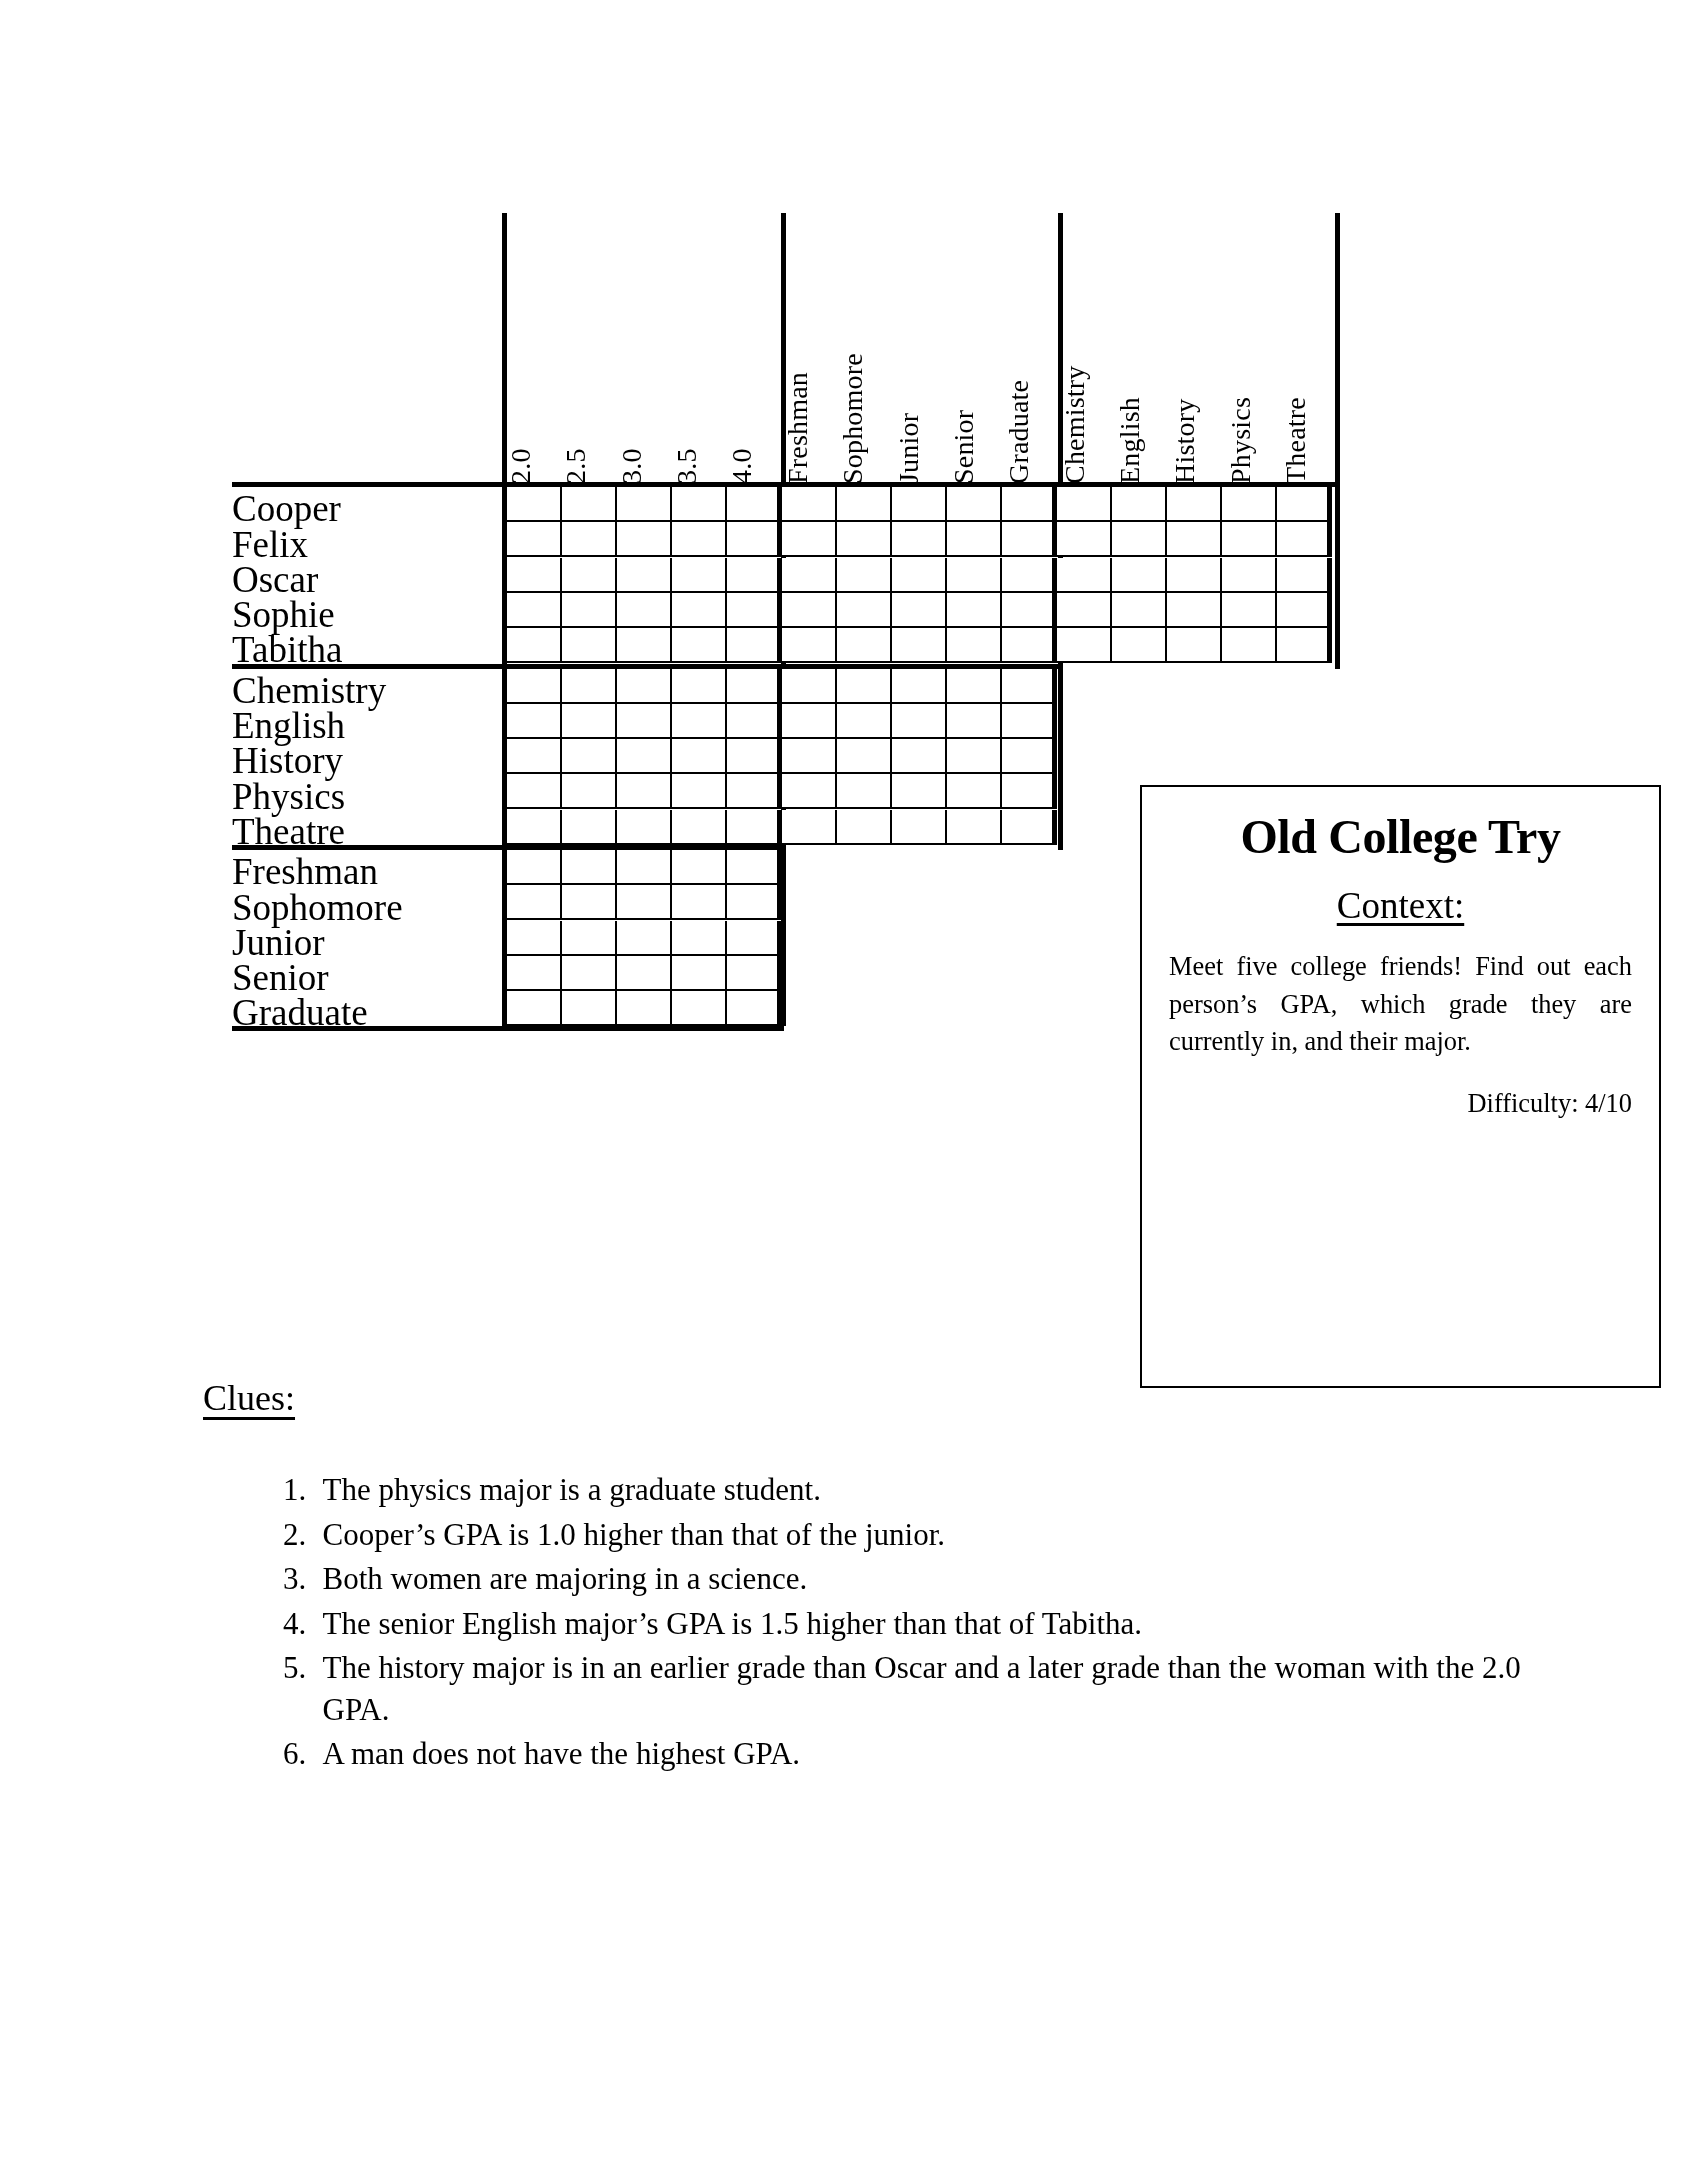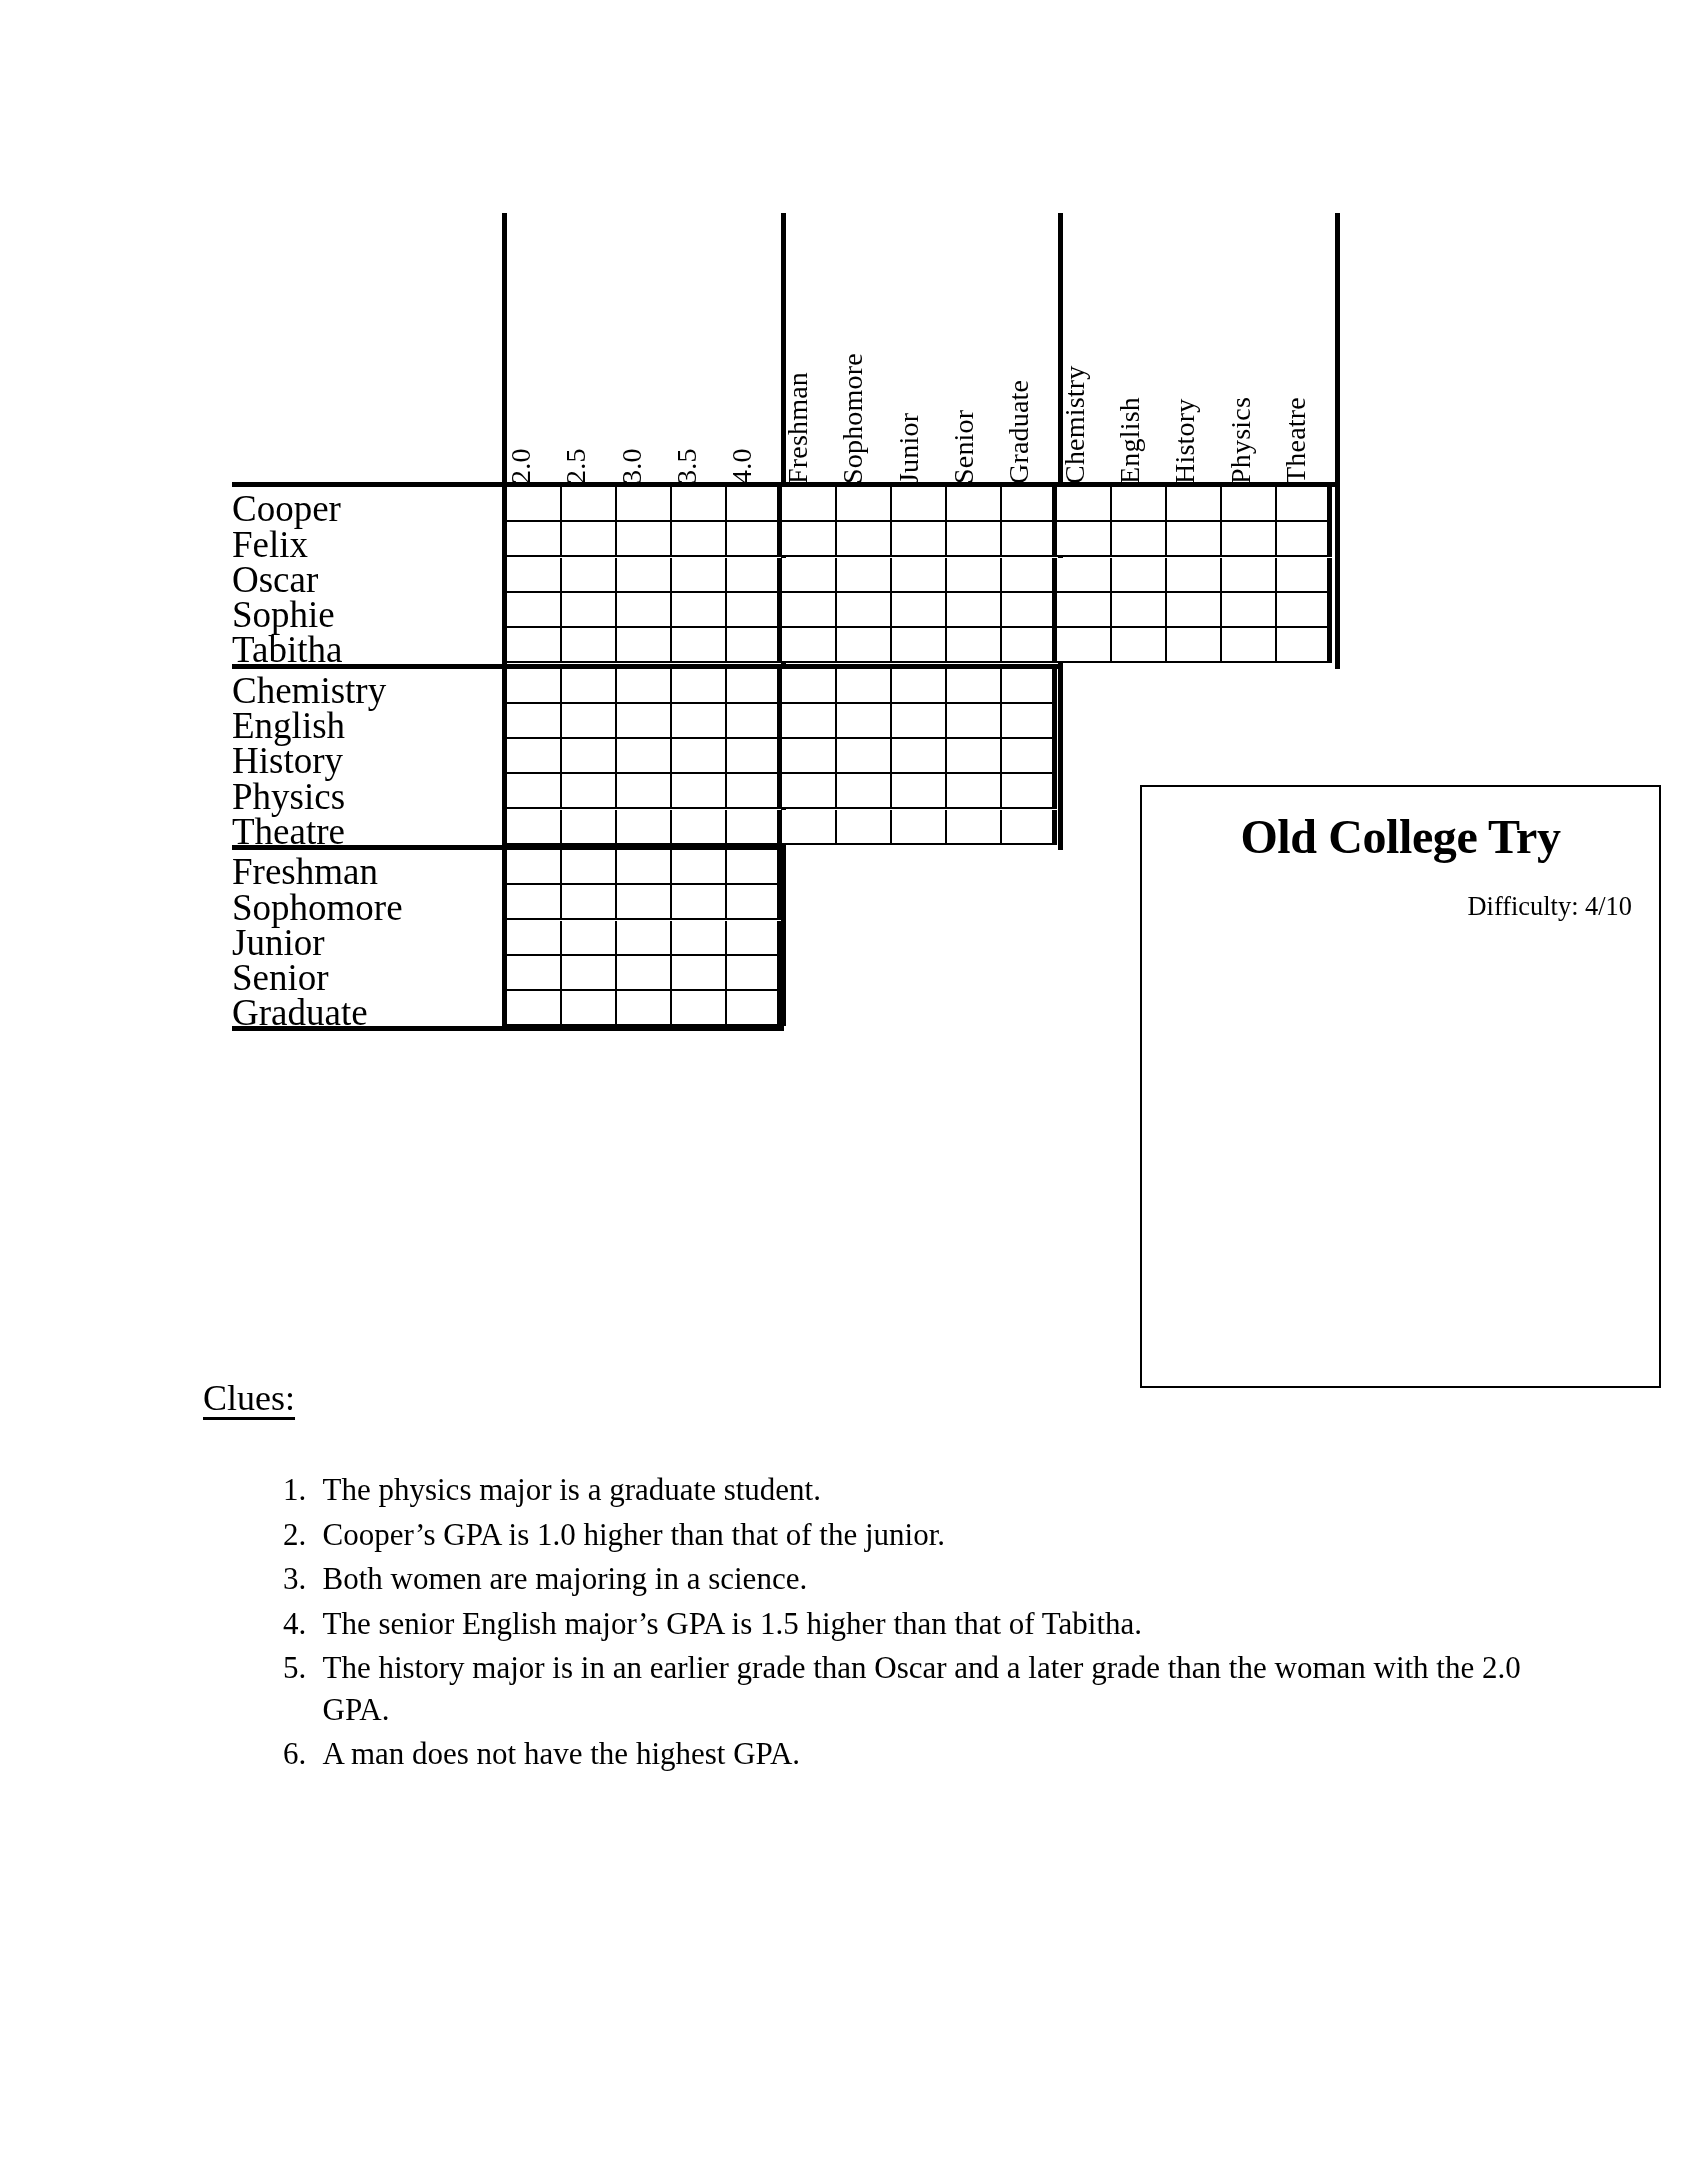--- a/index.html
+++ b/index.html
@@ -432,20 +432,22 @@
   <div id="h-rules">
       <div class="h-rule" style="left: 232px; top: 482px; width: 1106px;"></div>
       <div class="h-rule" style="left: 232px; top: 664px; width: 829px;"></div>
       <div class="h-rule" style="left: 232px; top: 845px; width: 552px;"></div>
       <div class="h-rule" style="left: 232px; top: 1026px; width: 552px;"></div>
     </div>
 </div>
 
 <div id="info-card">
   <div id="card-title">Old College Try</div>
+  <div id="card-context-heading">Context:</div>
+  <div id="card-context-body">Meet five college friends! Find out each person’s GPA, which grade they are currently in, and their major.</div>
   <div id="card-difficulty">Difficulty: 4/10</div>
 </div>
 
 <div id="clues-heading">Clues:</div>
 <ol id="clues-list">
     <li>The physics major is a graduate student.</li>
     <li>Cooper’s GPA is 1.0 higher than that of the junior.</li>
     <li>Both women are majoring in a science.</li>
     <li>The senior English major’s GPA is 1.5 higher than that of Tabitha.</li>
     <li>The history major is in an earlier grade than Oscar and a later grade than the woman with the 2.0 GPA.</li>

